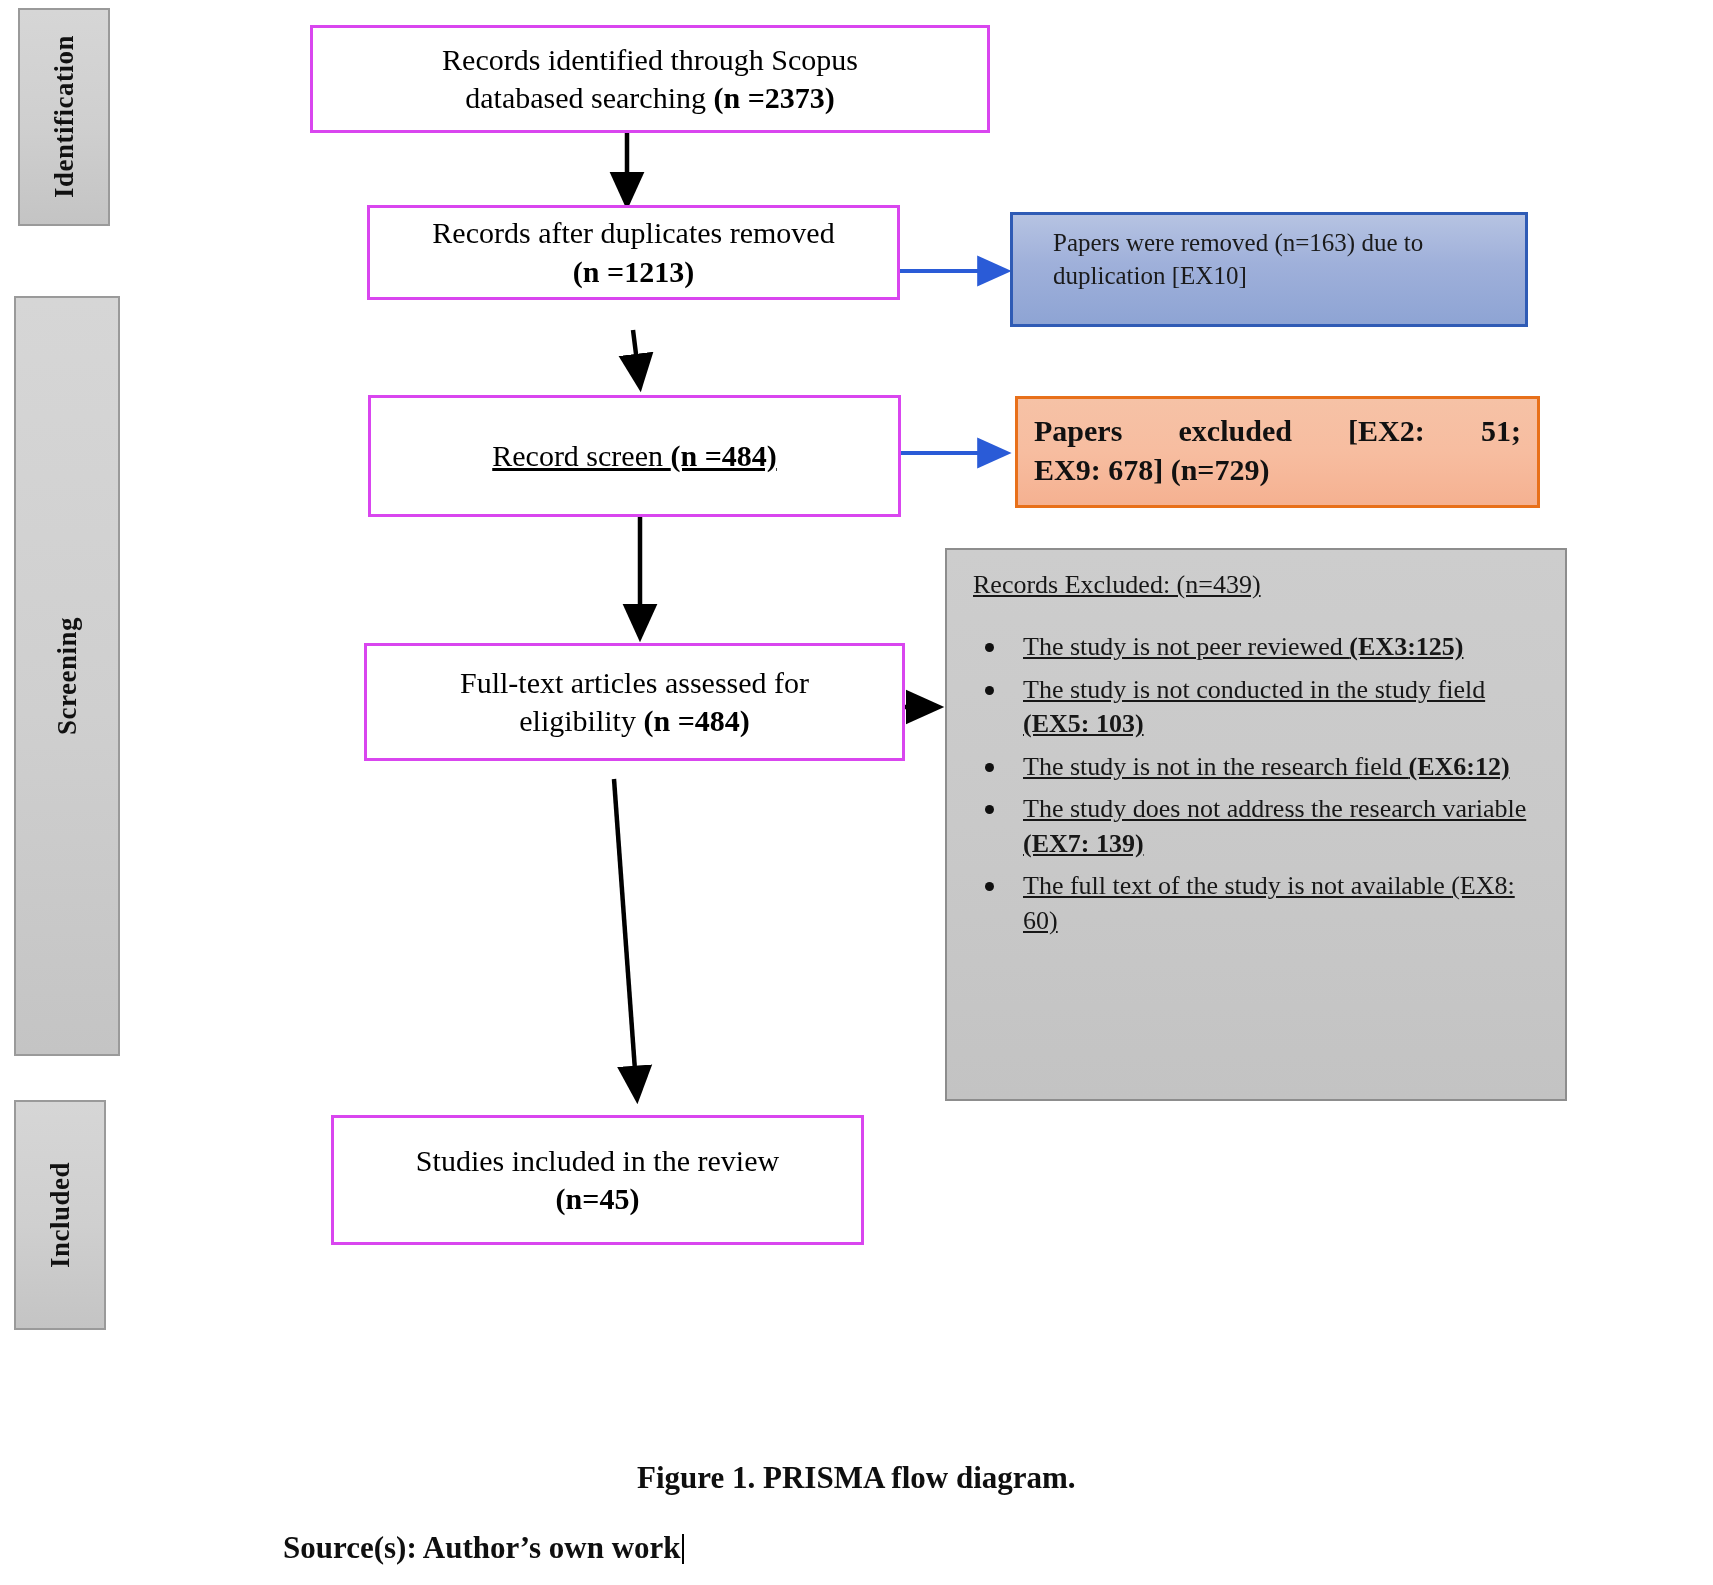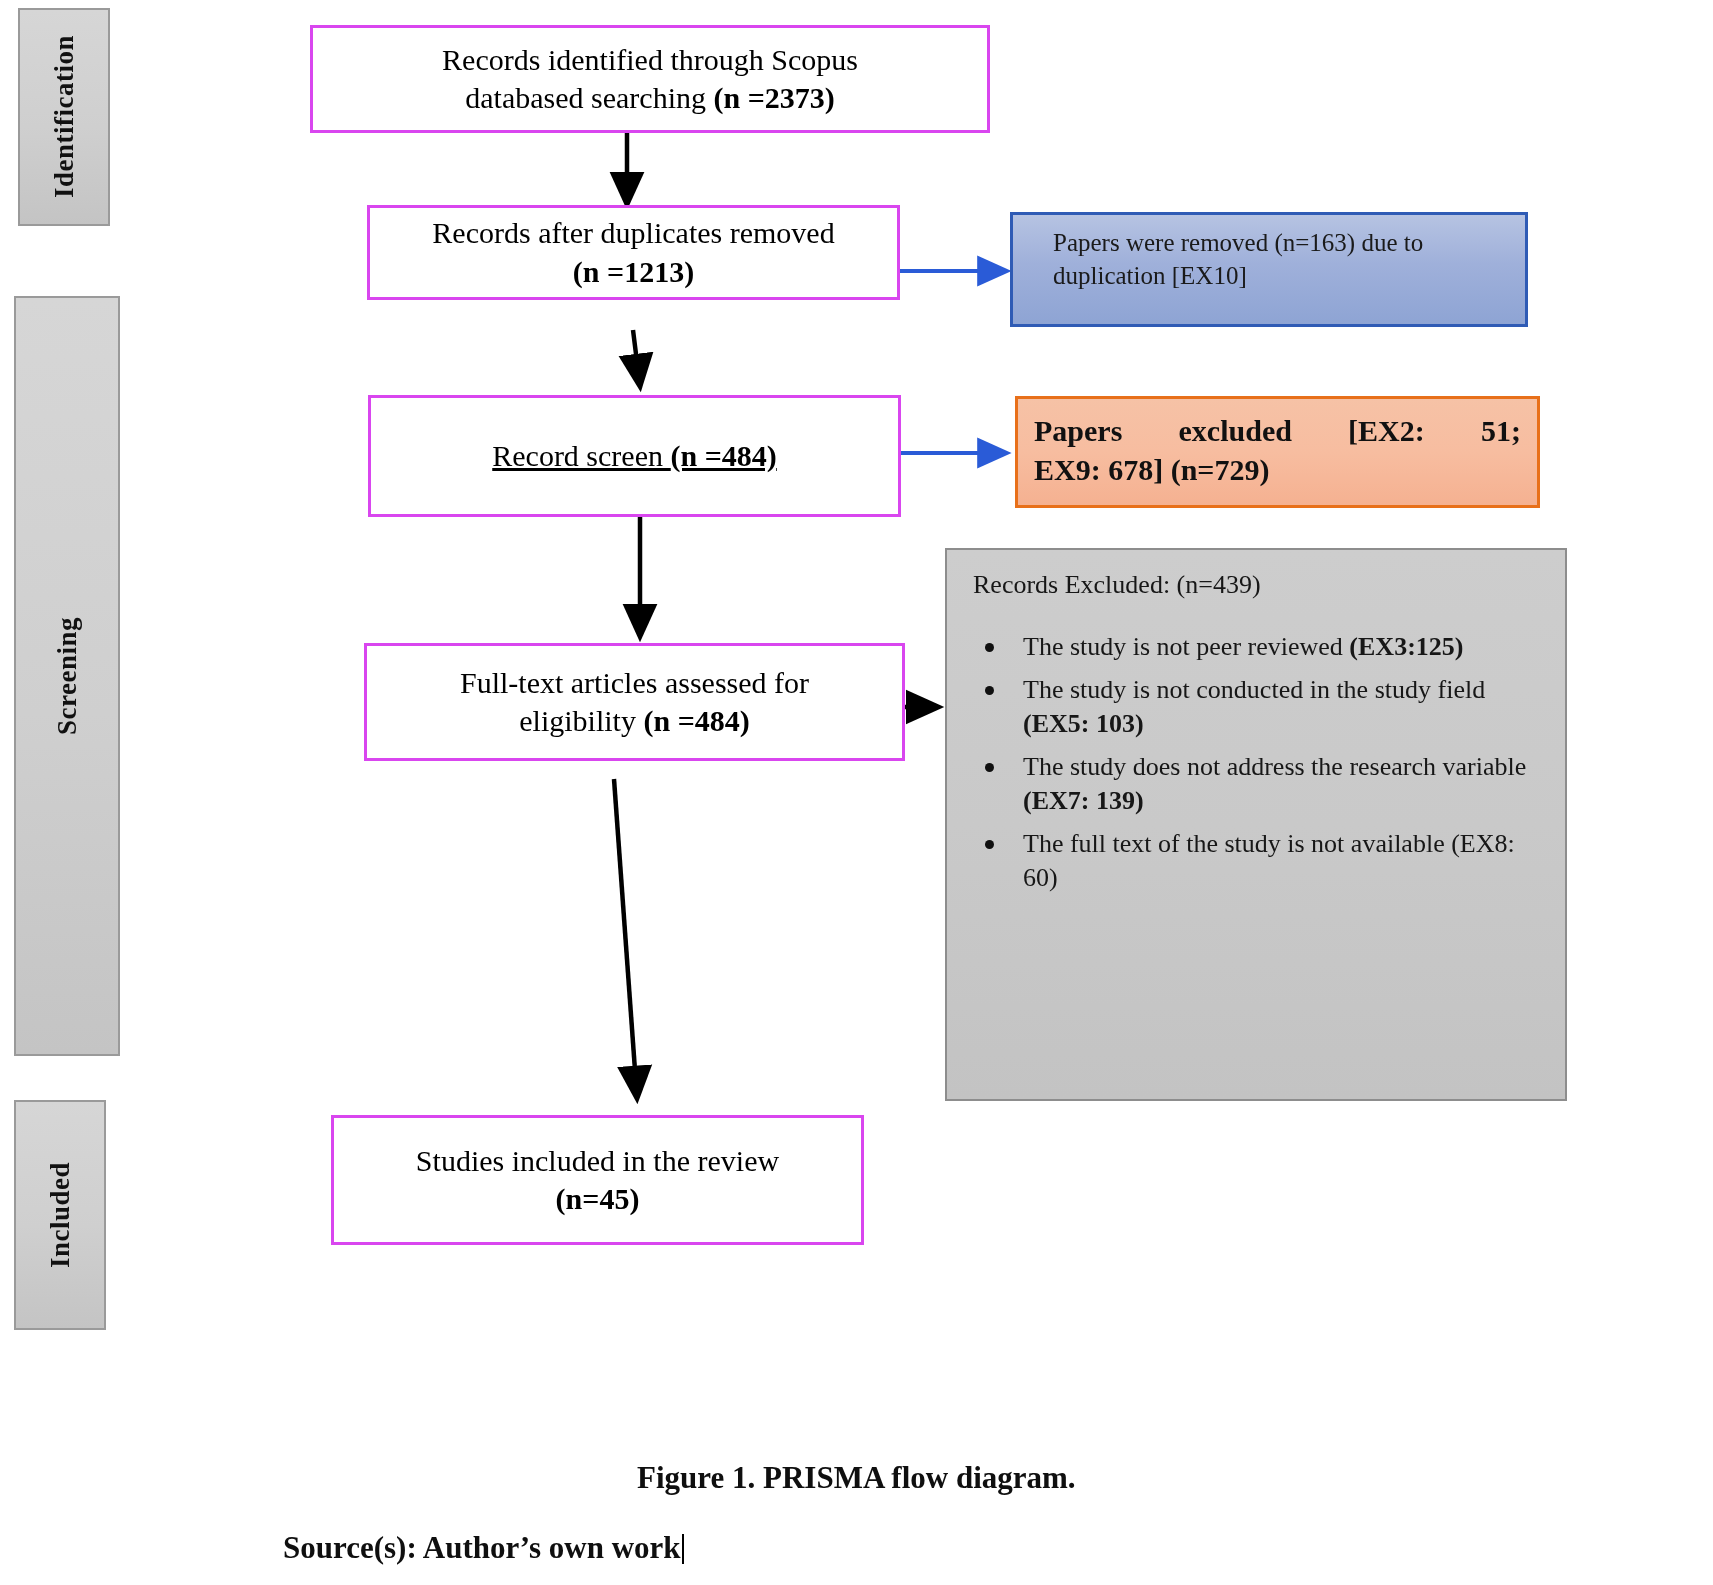--- a/index.html
+++ b/index.html
@@ -82,20 +82,21 @@
   .side-orange .lastline { text-align-last: left; }
 
   .excluded-box {
     position: absolute;
     box-sizing: border-box;
     background: linear-gradient(180deg, #cdcdcd 0%, #c9c9c9 50%, #c3c3c3 100%);
     border: 2px solid #8d8d8d;
     padding: 20px 18px 16px 22px;
     font-size: 26px;
     color: #171717;
+    text-decoration: underline;
   }
   .excluded-title { margin: 0 0 30px 4px; }
   .excluded-list {
     margin: 0;
     padding: 0 0 0 54px;
     list-style: none;
   }
   .excluded-list li {
     position: relative;
     margin: 0 0 8px 0;
@@ -216,20 +217,21 @@
   <div class="side-box side-orange" style="left:1015px; top:396px; width:525px; height:112px;">
     <div>Papers excluded [EX2: 51;</div>
     <div class="lastline">EX9: 678] (n=729)</div>
   </div>
 
   <div class="excluded-box" style="left:945px; top:548px; width:622px; height:553px;">
     <div class="excluded-title">Records Excluded: (n=439)</div>
     <ul class="excluded-list">
       <li><span>The study is not peer reviewed </span><span class="bold">(EX3:125)</span></li>
       <li><span>The study is not conducted in the study field </span><span class="bold">(EX5: 103)</span></li>
+      <li><span>The study is not in the research field </span><span class="bold">(EX6:12)</span></li>
       <li><span>The study does not address the research variable </span><span class="bold">(EX7: 139)</span></li>
       <li><span>The full text of the study is not available </span><span>(EX8: 60)</span></li>
     </ul>
   </div>
 
   <div class="caption" style="left:637px; top:1460px;">Figure 1. PRISMA flow diagram.</div>
 
   <div class="caption" style="left:283px; top:1530px;">
     <span>Source(s): Author’s own work</span><span class="caret"></span>
   </div>

